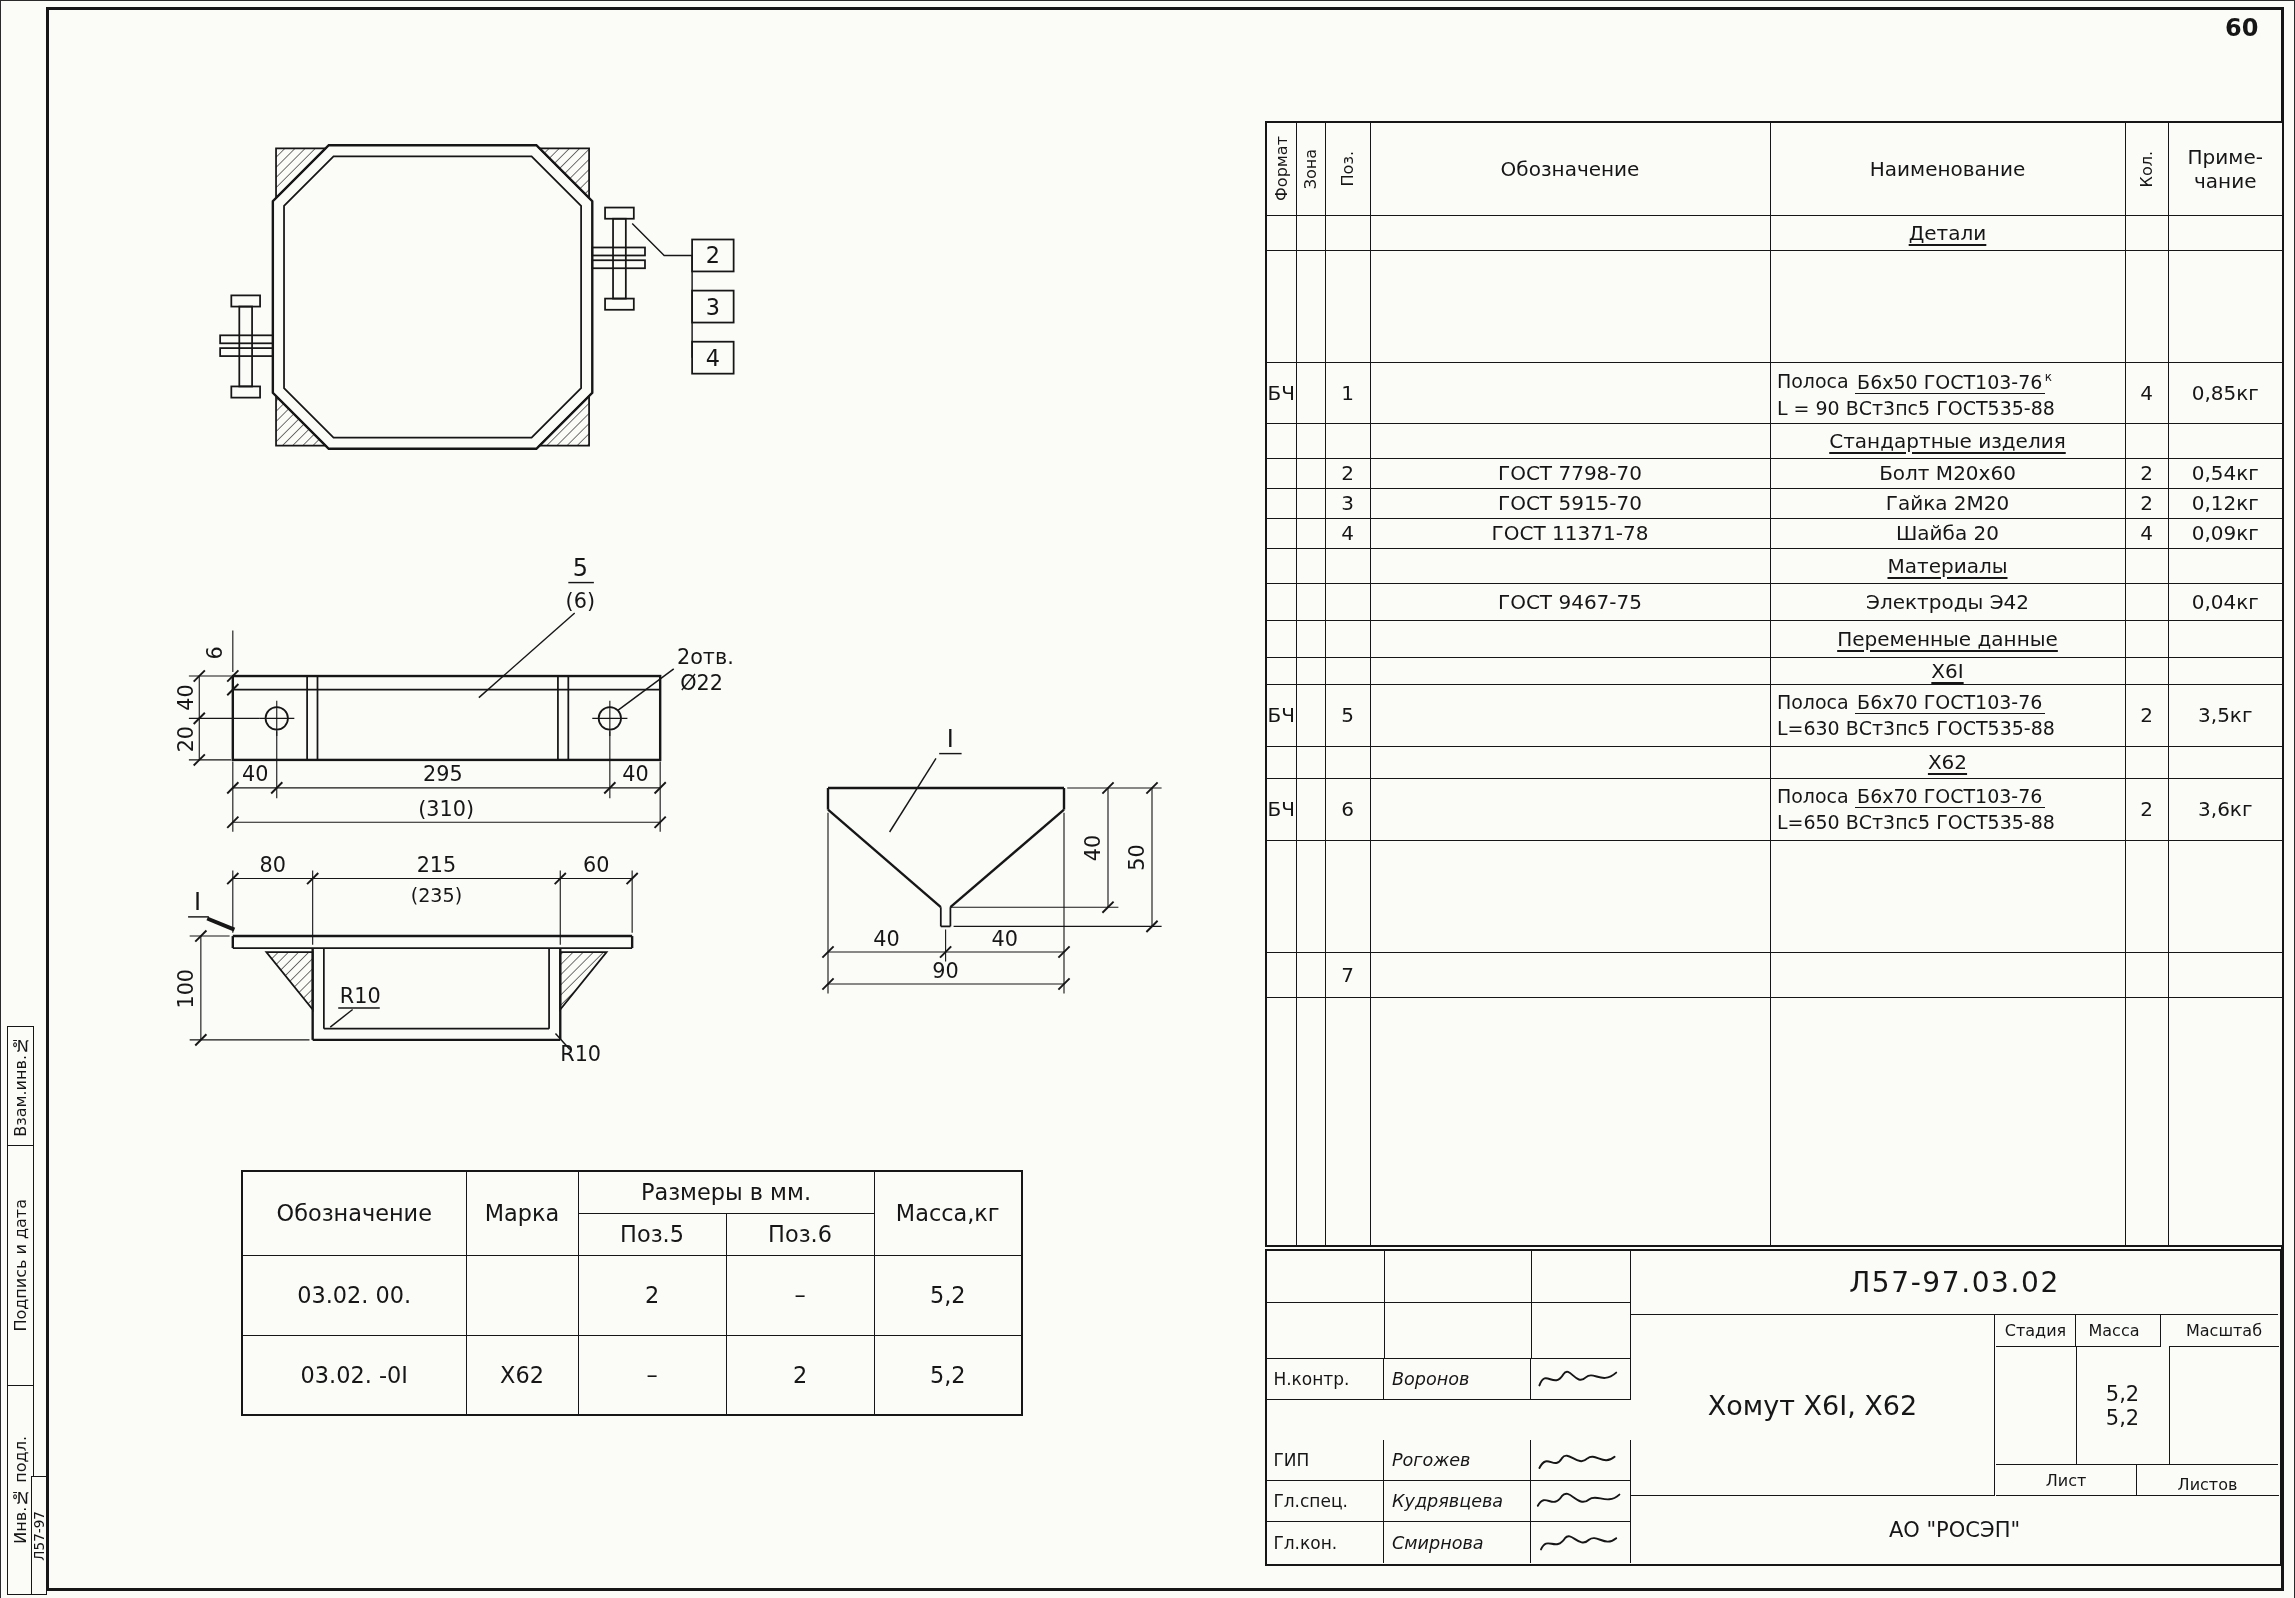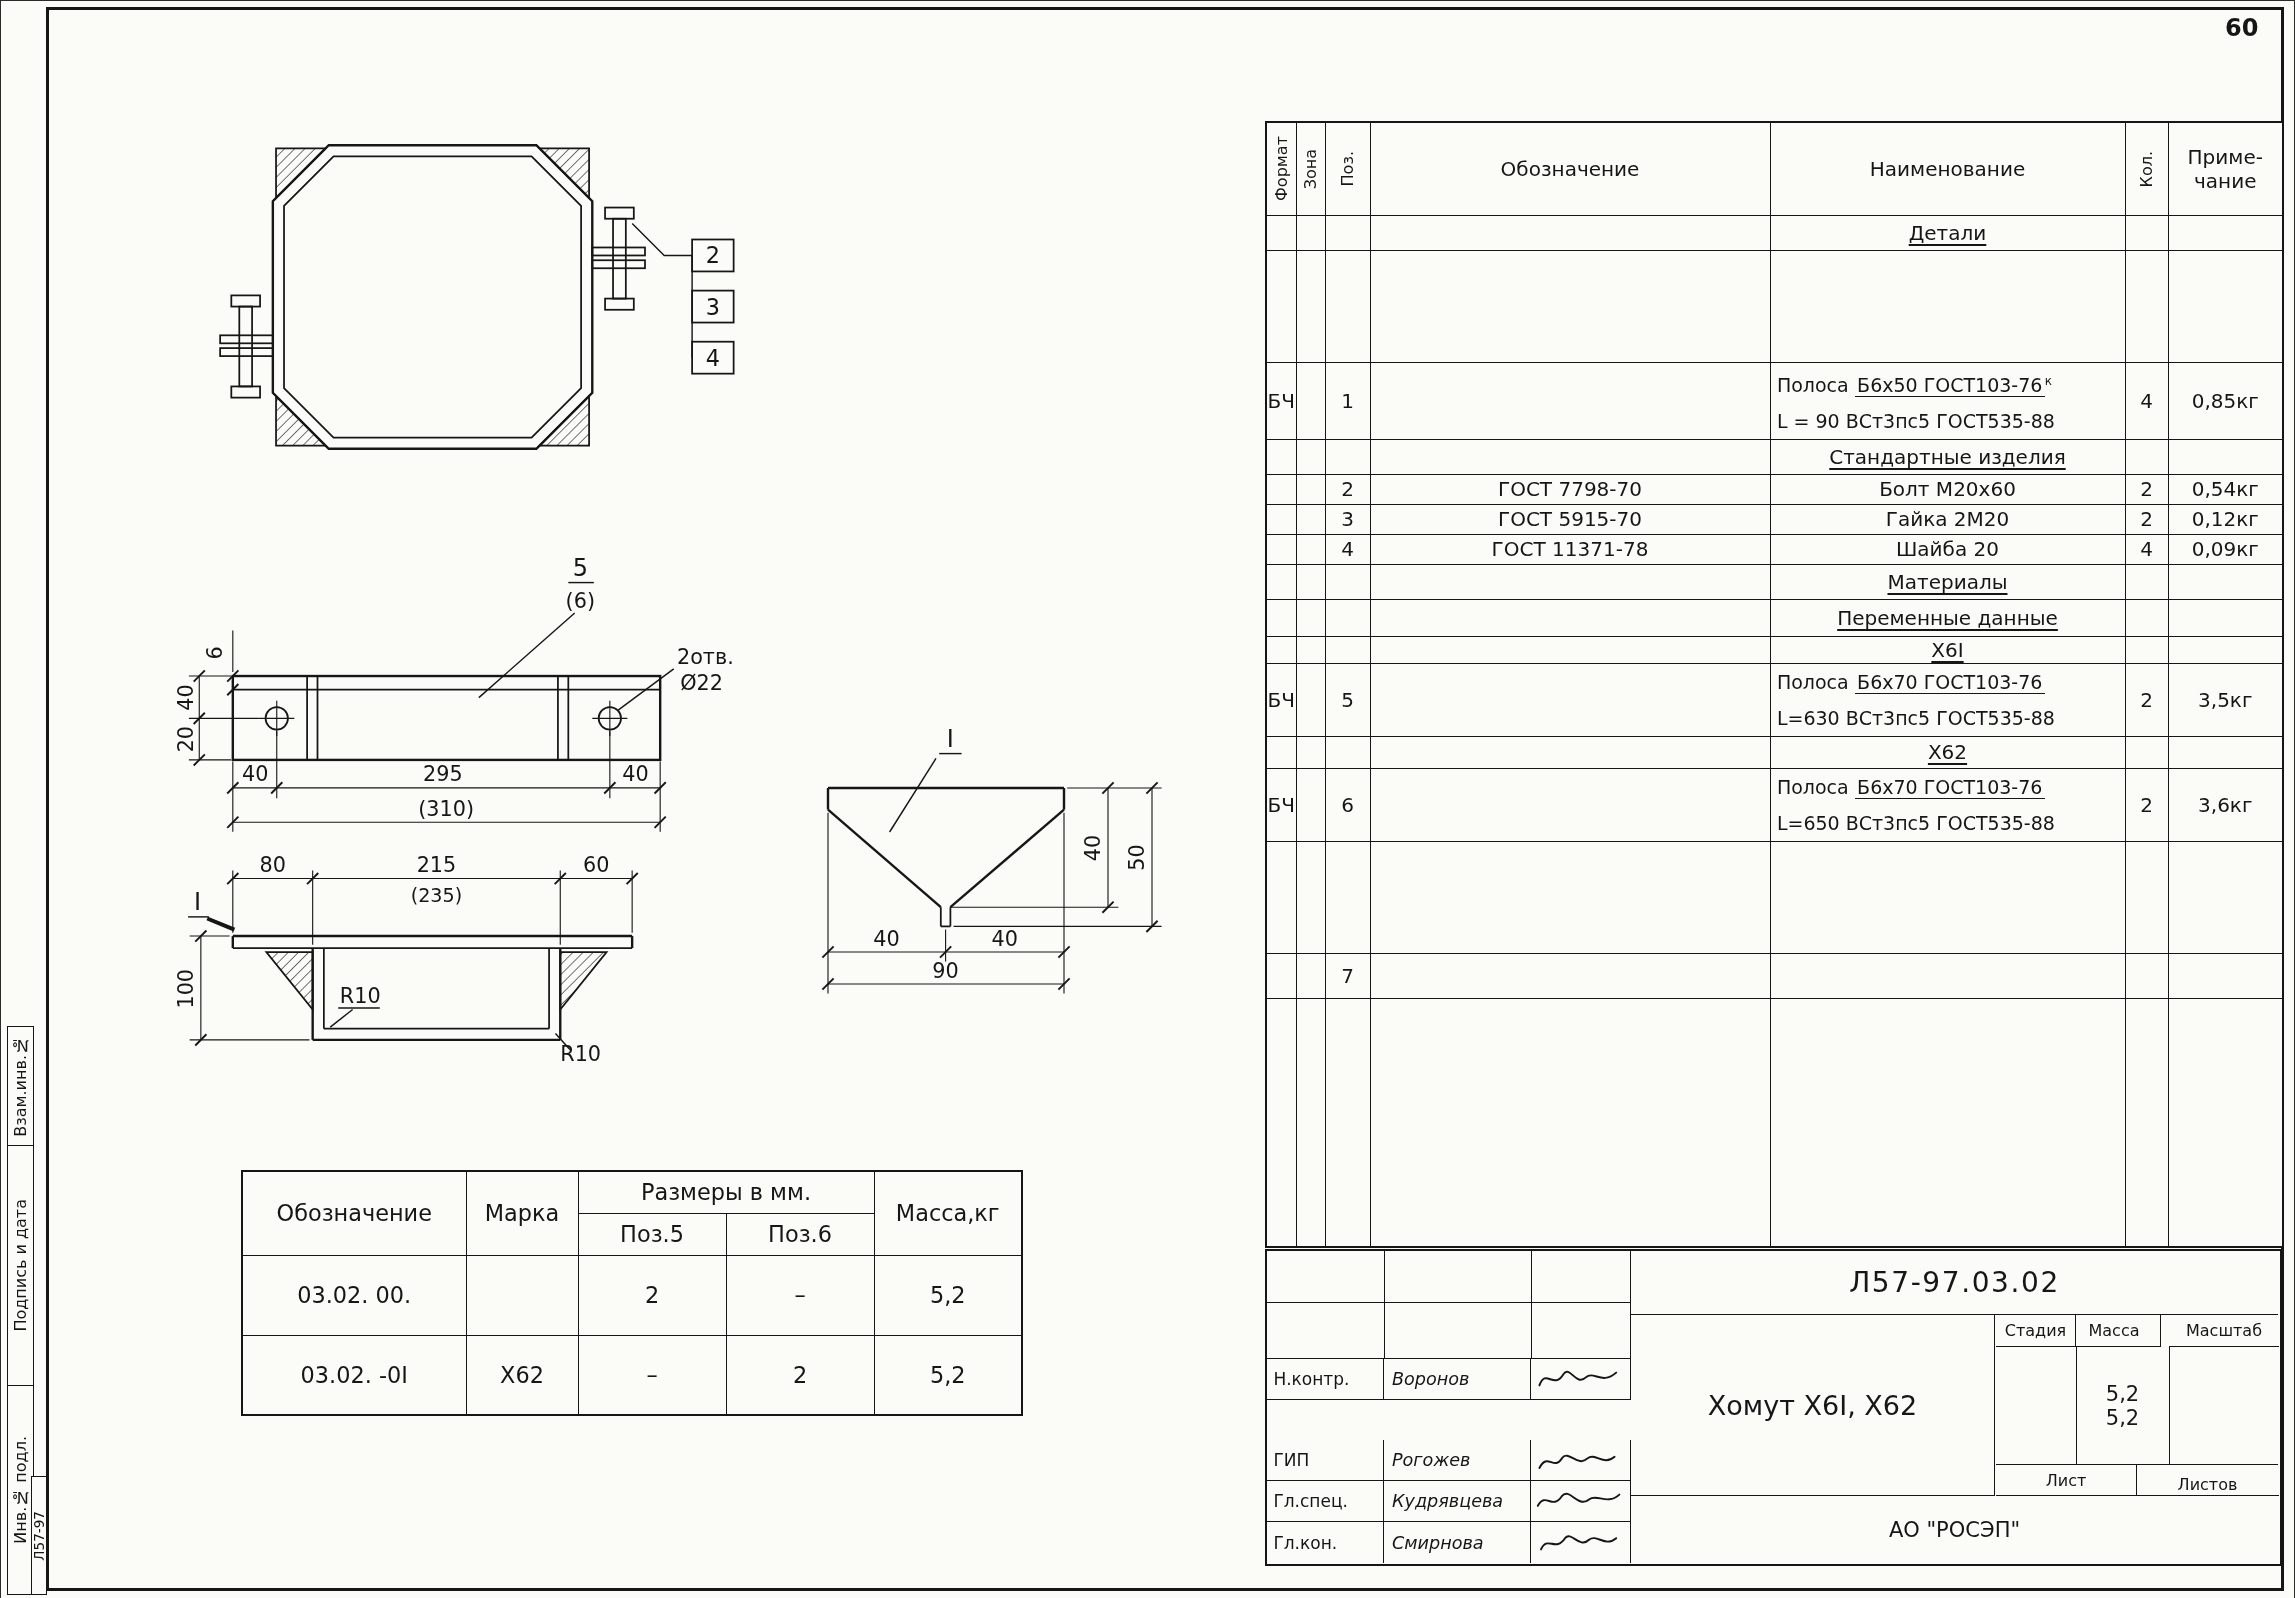--- a/index.html
+++ b/index.html
@@ -27,21 +27,21 @@
 
   
   table.grid{border-collapse:collapse;table-layout:fixed;position:absolute;background:#fbfbf8;border:2.4px solid #161616}
   table.grid td{border:1.6px solid #161616;text-align:center;vertical-align:middle;padding:0;color:#161616;overflow:hidden}
   table.marks td{font-size:22.4px}
   table.spec td{font-size:20px}
   .vhead{writing-mode:vertical-rl;transform:rotate(180deg);white-space:nowrap;font-size:16px;margin:0 auto;display:block}
   .pre{white-space:pre-line}
   .sec{text-decoration:underline;text-underline-offset:4px}
   .nm-left{text-align:left;padding-left:8px}
-  .fline{white-space:nowrap;font-size:19px;text-align:left;padding-left:6.4px;line-height:36px}
+  .fline{white-space:nowrap;font-size:19px;text-align:left;padding-left:6.4px;line-height:26px}
   .over{border-bottom:1.6px solid #161616;padding:0 2.4px}
   sup{font-size:12px}
 
   
   .tb{position:absolute;border:2.4px solid #161616;background:#fbfbf8}
   .tb .c{position:absolute;border-color:#161616}
   .signrow{left:0;width:364px;height:41px;display:flex;border-right:1.6px solid #161616;border-bottom:1.6px solid #161616}
   .role{width:117px;border-right:1.6px solid #161616;font-size:17px;display:flex;align-items:center;padding-left:6.4px}
   .sname{width:147px;border-right:1.6px solid #161616;font-size:17.6px;font-style:italic;display:flex;align-items:center;padding-left:8px}
   .sig{flex:1;display:flex;align-items:center;justify-content:center}
@@ -416,20 +416,29 @@
           <td></td>
           <td></td>
         <td><span class="sec">Материалы</span></td>
         <td></td>
           <td></td>
       </tr>
       <tr style="height:37px">
         <td></td>
           <td></td>
           <td></td>
+        <td>ГОСТ 9467-75</td>
+        <td class="nm-left">Электроды Э42</td>
+        <td></td>
+        <td>0,04кг</td>
+      </tr>
+      <tr style="height:37px">
+        <td></td>
+          <td></td>
+          <td></td>
           <td></td>
         <td><span class="sec">Переменные данные</span></td>
         <td></td>
           <td></td>
       </tr>
       <tr style="height:27px">
         <td></td>
           <td></td>
           <td></td>
           <td></td>

